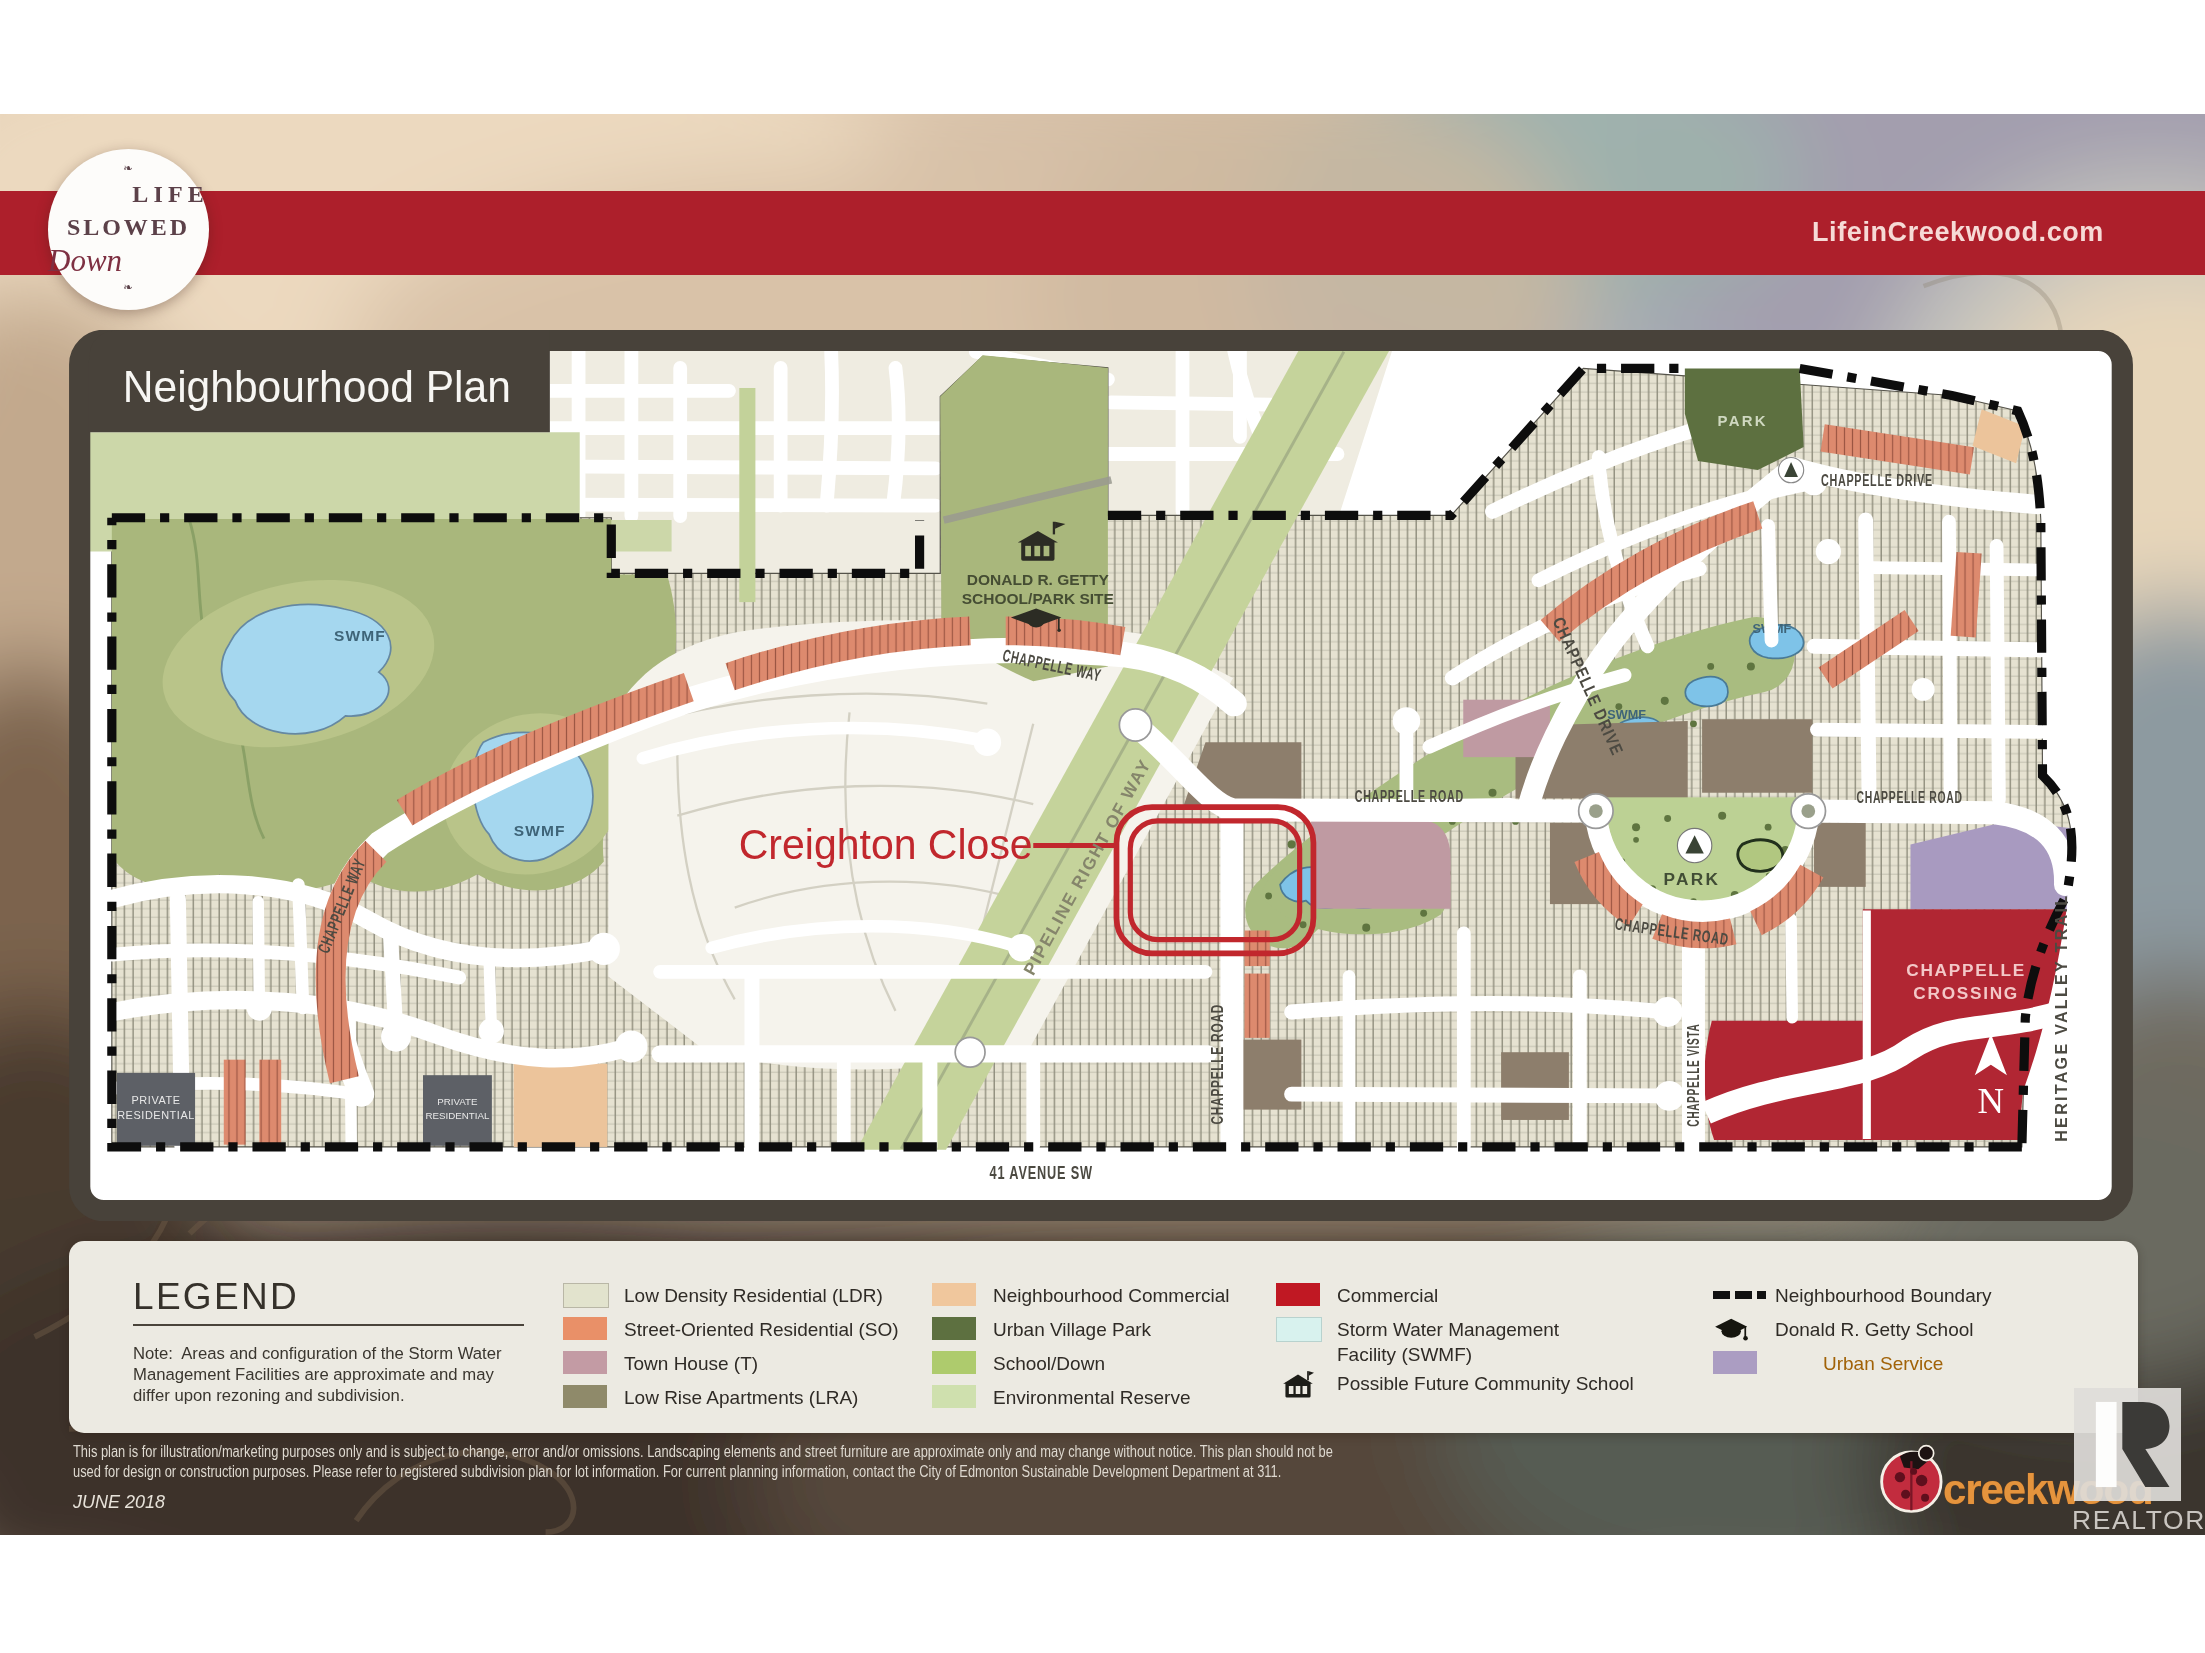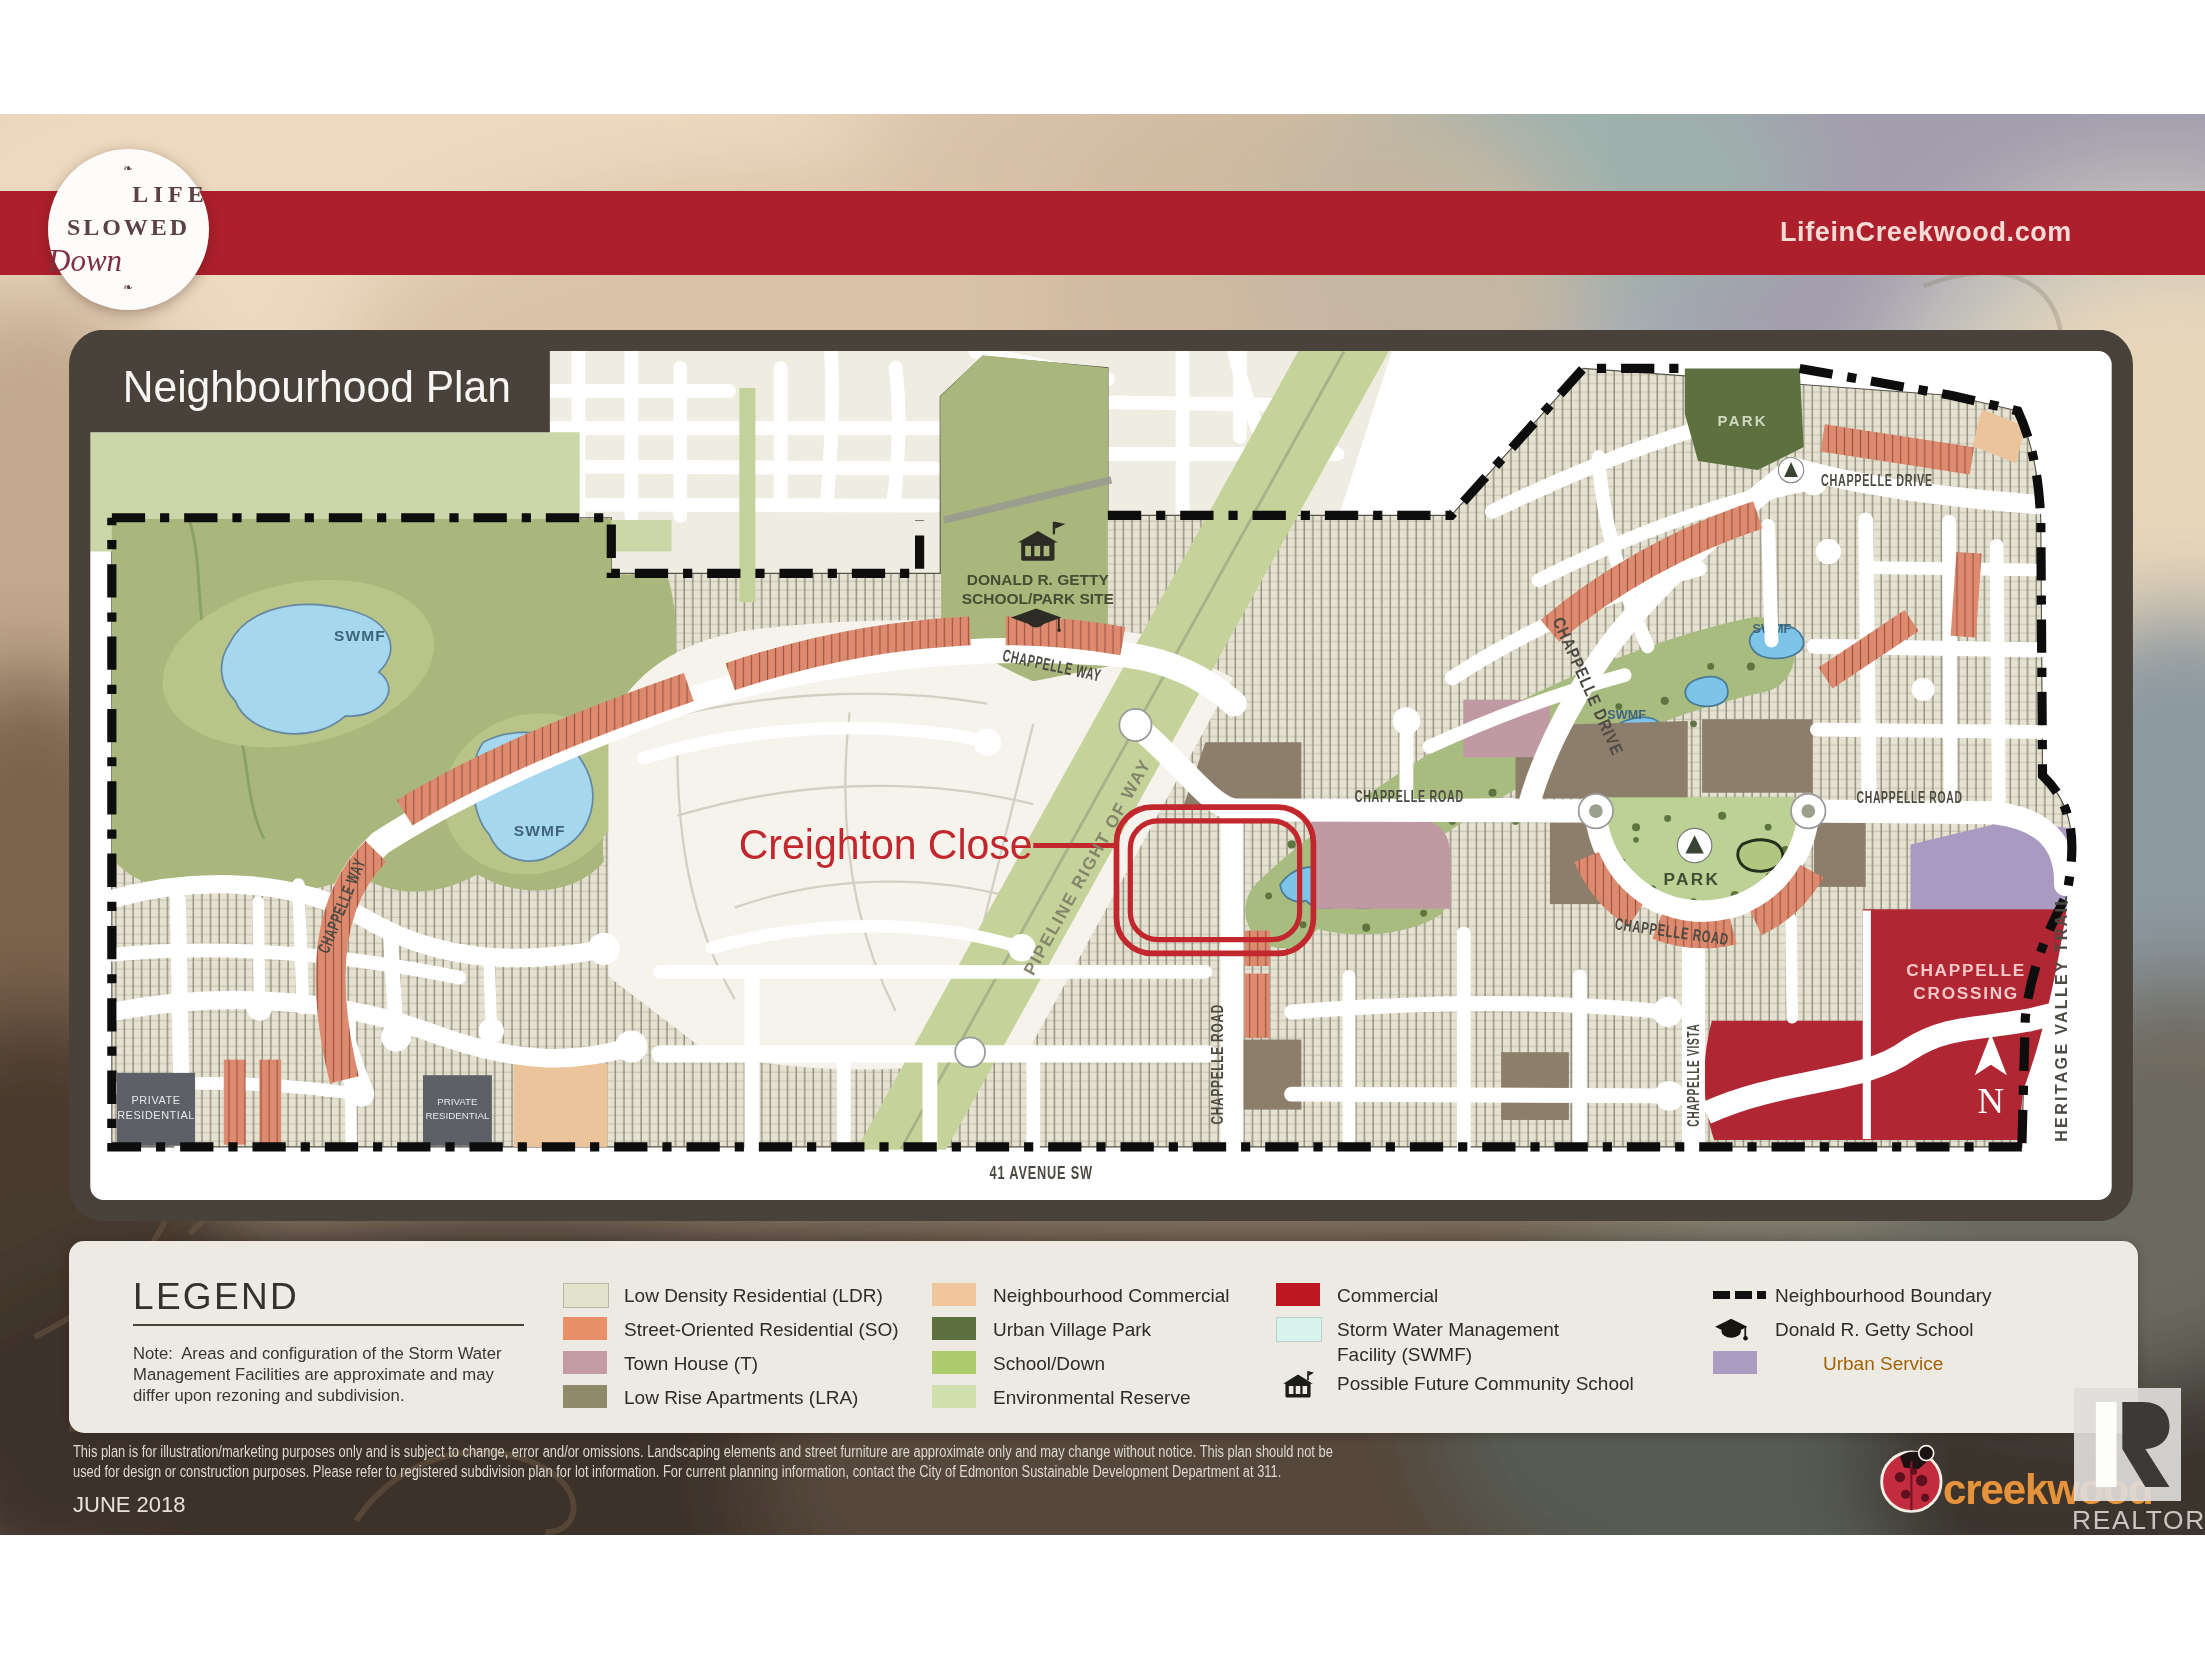--- a/index.html
+++ b/index.html
@@ -61,21 +61,21 @@
 <div class="abs" style="left:111px;top:165px;width:34px;height:6.9px;color:#5a4048;font-size:11.5px;text-align:center;line-height:6.9px;">❧</div>
 
 <div class="abs" style="left:48px;top:181px;width:161px;text-align:right;font-family:'Liberation Serif',serif;font-size:24px;font-weight:bold;letter-spacing:5.2px;color:#5c4149;">LIFE</div>
 
 <div class="abs" style="left:48px;top:214px;width:161px;text-align:center;font-family:'Liberation Serif',serif;font-size:24px;font-weight:bold;letter-spacing:2.9px;color:#5c4149;">SLOWED</div>
 
 <div class="abs" style="left:48px;top:243px;width:161px;font-family:'Liberation Serif',serif;font-size:31px;font-style:italic;color:#7e3042;">Down</div>
 
 <div class="abs" style="left:111px;top:284px;width:34px;height:6.9px;color:#5a4048;font-size:11.5px;text-align:center;line-height:6.9px;">❧</div>
 
-<div class="abs" style="left:1780px;top:217px;width:356px;text-align:left;font-size:27px;font-weight:bold;color:#f6dad6;letter-spacing:0.6px;">LifeinCreekwood.com</div>
+<div class="abs" style="left:1780px;top:217px;width:356px;text-align:center;font-size:27px;font-weight:bold;color:#f6dad6;letter-spacing:0.6px;">LifeinCreekwood.com</div>
 
 <svg class="abs" style="left:69px;top:330px;" width="2064" height="891" viewBox="121 574 3594 1552">
 <defs>
 <pattern id="lots" width="19" height="19" patternUnits="userSpaceOnUse">
 <rect width="19" height="19" fill="#e9e5d5"></rect>
 <line x1="9" y1="0" x2="9" y2="19" stroke="#817f6d" stroke-width="2"></line>
 </pattern>
 <pattern id="lots2" width="15" height="15" patternUnits="userSpaceOnUse">
 <rect width="15" height="15" fill="#e6e2d1"></rect>
 <line x1="7" y1="0" x2="7" y2="15" stroke="#6f6d5c" stroke-width="2.2" opacity="0.8"></line>
@@ -536,21 +536,21 @@
 
 <div class="abs" style="left:1713px;top:1351px;width:44px;height:23px;background:#ab9dc2;"></div>
 
 <div class="abs" style="left:1775px;top:1285px;font-size:19px;color:#2f2b26;">Neighbourhood Boundary</div>
 <div class="abs" style="left:1775px;top:1319px;font-size:19px;color:#2f2b26;">Donald R. Getty School</div>
 <div class="abs" style="left:1775px;top:1353px;font-size:19px;color:#a16207;margin-left:48px;">Urban Service</div>
 
 <div class="abs" style="left:73px;top:1443px;font-size:16px;color:#ded9d0;white-space:nowrap;transform:scaleX(0.805);transform-origin:left top;">This plan is for illustration/marketing purposes only and is subject to change, error and/or omissions. Landscaping elements and street furniture are approximate only and may change without notice. This plan should not be</div>
 <div class="abs" style="left:73px;top:1463px;font-size:16px;color:#ded9d0;white-space:nowrap;transform:scaleX(0.805);transform-origin:left top;">used for design or construction purposes. Please refer to registered subdivision plan for lot information. For current planning information, contact the City of Edmonton Sustainable Development Department at 311.</div>
 
-<div class="abs" style="left:73px;top:1492px;font-size:22px;color:#e7e2d9;">JUNE 2018</div>
+<div class="abs" style="left:73px;top:1492px;font-size:18px;color:#e7e2d9;font-style:italic;">JUNE 2018</div>
 
 <svg class="abs" style="left:1878px;top:1436px;" width="69" height="80" viewBox="0 0 120 140">
 <circle cx="58" cy="80" r="52" fill="#c22c3e" stroke="#f5efe6" stroke-width="5"></circle>
 <path d="M 38,36 A 30 18 0 0 1 92,40 L 70,58 L 45,55 Z" fill="#1d1212"></path>
 <circle cx="84" cy="30" r="13" fill="#1d1212" stroke="#f5efe6" stroke-width="3"></circle>
 <line x1="58" y1="130" x2="58" y2="44" stroke="#7a1626" stroke-width="4"></line>
 <circle cx="38" cy="72" r="9" fill="#5f0f1d"></circle>
     <circle cx="76" cy="78" r="10" fill="#5f0f1d"></circle>
     <circle cx="48" cy="102" r="8" fill="#5f0f1d"></circle>
     <circle cx="82" cy="108" r="7" fill="#5f0f1d"></circle>

